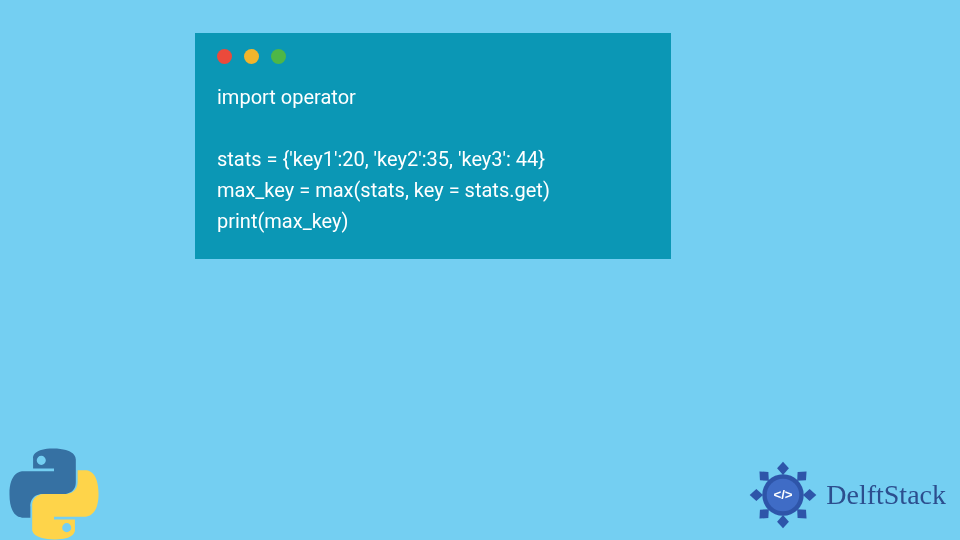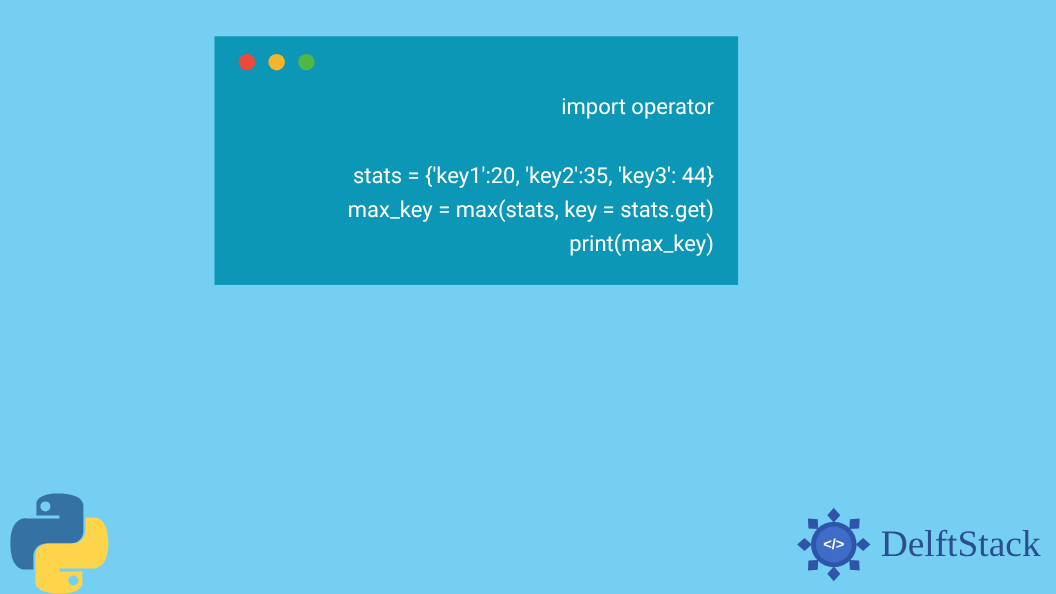--- a/index.html
+++ b/index.html
@@ -31,40 +31,39 @@
   }
   .dot.red    { background: #EB4A3B; }
   .dot.yellow { background: #F2B52C; }
   .dot.green  { background: #4EB747; }
   .code {
     color: #FFFFFF;
     font-size: 20px;
     line-height: 1.55;
     white-space: pre;
     font-family: -apple-system, "Segoe UI", Roboto, Arial, sans-serif;
-    text-align: right;
   }
   .python-logo {
     position: absolute;
     left: 4px;
     bottom: -4px;
     width: 100px;
     height: 100px;
   }
   .delft-logo {
     position: absolute;
     right: 14px;
     bottom: 8px;
     display: flex;
     align-items: center;
     gap: 6px;
   }
   .delft-text {
     color: #2C4E8E;
-    font-size: 34px;
+    font-size: 28px;
     font-weight: 500;
     font-family: Georgia, "Times New Roman", serif;
   }
   .delft-icon {
     width: 74px;
     height: 74px;
   }
 </style>
 </head>
 <body>

